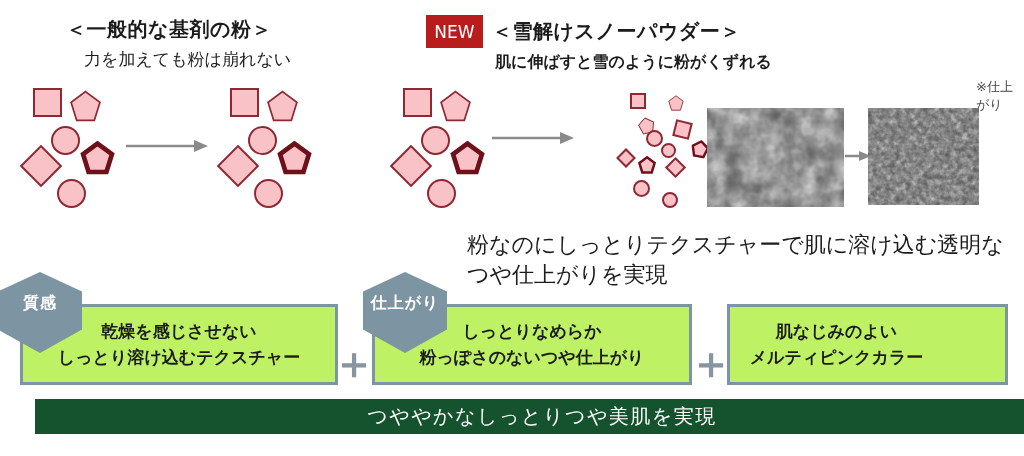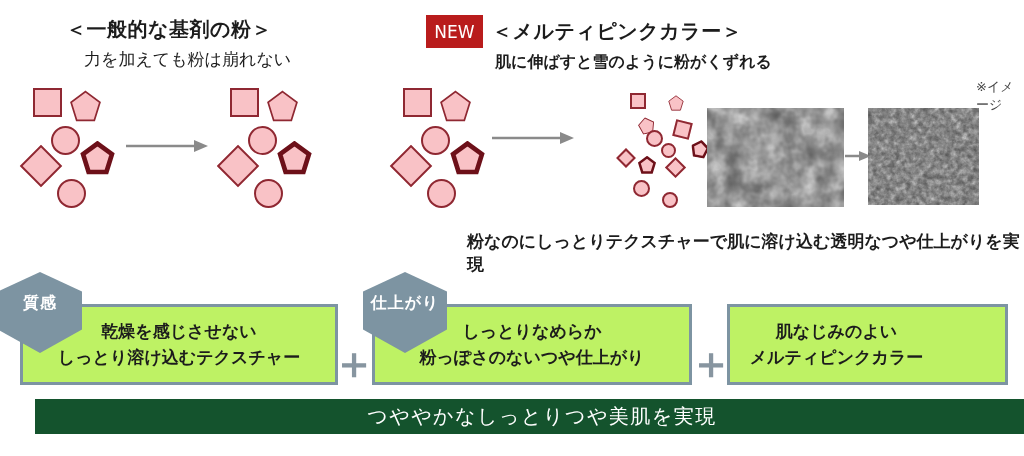--- a/index.html
+++ b/index.html
@@ -9,21 +9,21 @@
   .abs { position:absolute;margin-left:48px; }
 
   
   .gen-title   { left:18px;  top:16px;  font-size:20px; font-weight:bold; letter-spacing:0.5px; }
   .gen-sub     { left:36px;  top:48px;  font-size:17px; font-weight:normal; }
   .new-badge   { left:378px; top:15px;  width:57px; height:33px; background:#b91c1c; color:#fff;
                  font-size:17px; display:flex; align-items:center; justify-content:center; }
   .new-title   { left:444px; top:18px;  font-size:20px; font-weight:bold; letter-spacing:0.5px; }
   .new-sub     { left:447px; top:52px;  font-size:16px; font-weight:bold; }
   .image-note  { left:928px; top:78px;  font-size:13px; color:#444; }
-  .tagline     { left:419px; top:230px; font-size:17px; font-weight:bold; }
+  .tagline     { left:419px; top:230px; font-size:22px; font-weight:normal; }
 
   
   .cluster { position:absolute; width:116px; height:124px; }
   .shape { position:absolute; }
   .sq   { background:#f9c2c6; border:2px solid #8f2832; }
   .circ { background:#f9c2c6; border:2px solid #8f2832; border-radius:50%; }
   .diam { background:#f9c2c6; border:2px solid #8f2832; transform:rotate(45deg); }
   .pent svg { display:block; width:100%; height:100%; }
   .pent polygon { fill:#f9c2c6; stroke:#8f2832; stroke-width:2.2; }
   .pent.bold polygon { stroke:#6d1019; stroke-width:5.5; }
@@ -115,21 +115,21 @@
     <div class="shape diam c-diam"></div>
     <div class="shape pent bold c-pentB">
         <svg viewBox="0 0 40 40">
           <polygon points="20,3 37,15.5 30.5,36.5 9.5,36.5 3,15.5"></polygon>
         </svg>
       </div>
     <div class="shape circ c-circ2"></div>
   </div>
 
   <div class="abs new-badge">NEW</div>
-  <div class="abs new-title">＜メルティピンクカラー＞</div>
+  <div class="abs new-title">＜雪解けスノーパウダー＞</div>
   <div class="abs new-sub">肌に伸ばすと雪のように粉がくずれる</div>
 
   <div class="cluster" style="left:390px; top:87px;">
     <div class="shape sq c-sq"></div>
     <div class="shape pent c-pent1">
         <svg viewBox="0 0 40 40">
           <polygon points="20,2 38,15.5 31,38 9,38 2,15.5"></polygon>
         </svg>
       </div>
     <div class="shape circ c-circ1"></div>
@@ -171,21 +171,21 @@
     <div class="s-shape pent bold" style="left:590px; top:156px; width:18px; height:18px;">
         <svg viewBox="0 0 40 40">
           <polygon points="20,3 37,15.5 30.5,36.5 9.5,36.5 3,15.5"></polygon>
         </svg>
       </div>
     <div class="s-shape diam" style="left:620px; top:160px; width:15px; height:15px;"></div>
     <div class="s-shape circ" style="left:585px; top:180px; width:17px; height:17px;"></div>
     <div class="s-shape circ" style="left:614px; top:192px; width:16px; height:16px;"></div>
   </div>
 
-  <div class="abs image-note">※イメージ</div>
+  <div class="abs image-note">※仕上がり</div>
 
   <svg class="micro" style="left:707px; top:108px;" width="137" height="99">
     <defs>
       <filter id="coarse" x="0" y="0" width="100%" height="100%">
         <feTurbulence type="fractalNoise" baseFrequency="0.055" numOctaves="3" seed="7"></feTurbulence>
         <feColorMatrix type="saturate" values="0"></feColorMatrix>
         <feComponentTransfer>
             <feFuncA type="linear" slope="1.4"></feFuncA>
           </feComponentTransfer>
       </filter>

